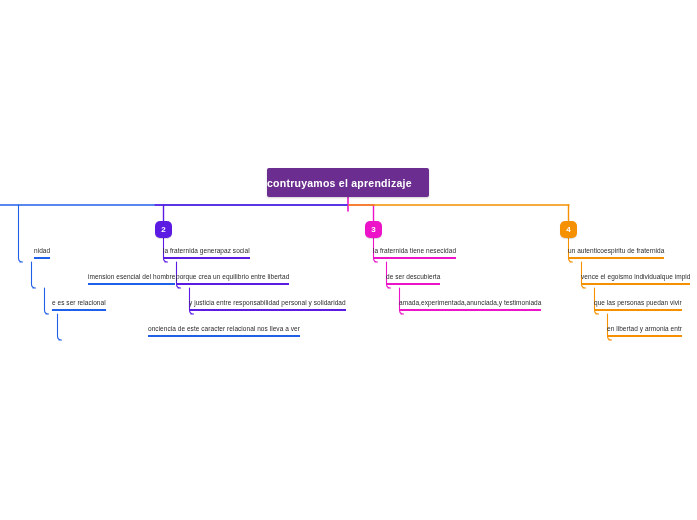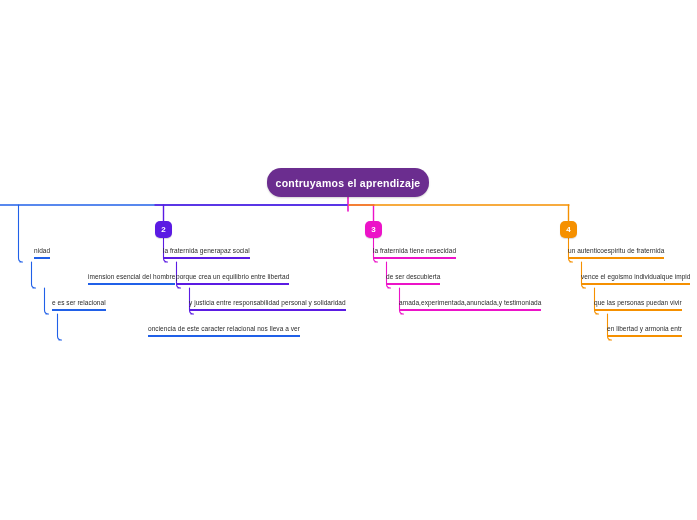--- a/index.html
+++ b/index.html
@@ -11,22 +11,22 @@
     position:relative;
   }
   #canvas{position:absolute;left:0;top:0;width:697px;height:520px;overflow:hidden;}
   svg.links{position:absolute;left:0;top:0;width:697px;height:520px;pointer-events:none;}
 
   .center-node{
     position:absolute;
     left:267px;top:168px;
     width:162px;height:29px;
     background:#6b2d8f;
-    border-radius:14px;
-    display:flex;align-items:center;justify-content:center;
+    border-radius:2px;
+    display:flex;align-items:center;
     box-shadow:0 1px 2px rgba(0,0,0,.18);
   }
   .center-node span{
     color:#ffffff;
     font-size:10.5px;
     font-weight:bold;
     letter-spacing:.25px;
     white-space:nowrap;
   }
 

